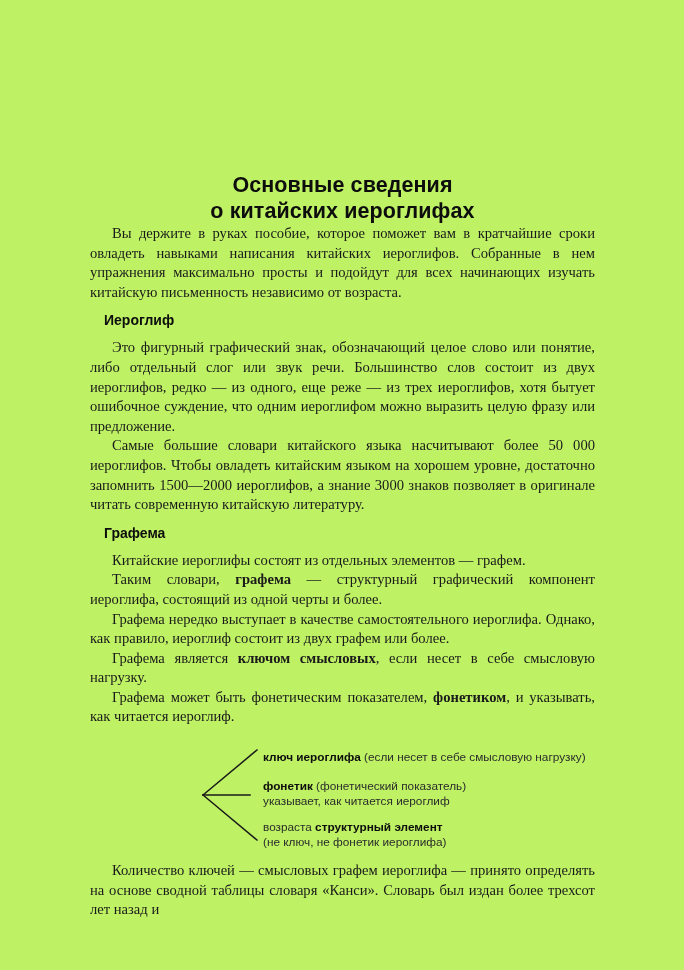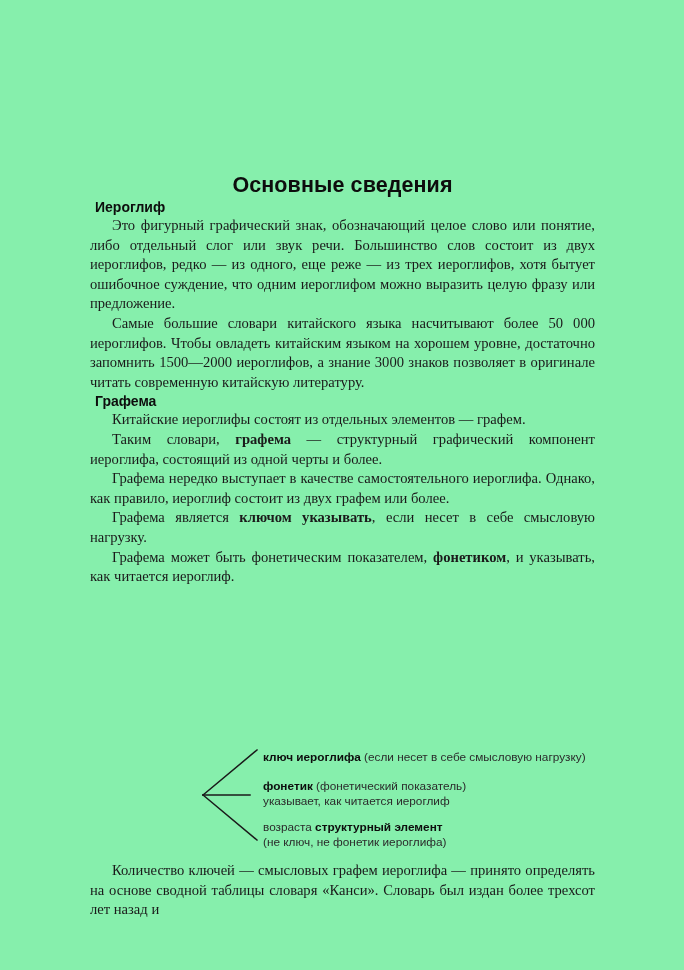--- a/index.html
+++ b/index.html
@@ -15,21 +15,21 @@
     font-family: "Liberation Serif", serif;
     color: #1a1a1a;
     -webkit-font-smoothing: antialiased;
   }
 
   .page {
     position: absolute;
     left: 0; top: 0;
     width: 684px;
     height: 970px;
-    background: #86efac;
+    background: #bef264;
   }
 
   .content {
     position: absolute;
     left: 90px;
     top: 0;
     width: 505px;
   }
 
   
@@ -62,21 +62,21 @@
 
   .par-gap-first { margin-top: 33px; }
 
   
   h2.section-head {
     font-family: "Liberation Sans", sans-serif;
     font-weight: bold;
     font-size: 14px;
     line-height: 18px;
     color: #0d0d0d;
-    margin: 0;
+    margin: 9px;
     padding-left: 5px;
   }
   .head-gap { margin-top: 24px; }
   .head-after { margin-top: 8px; }
 
   
   .diagram {
     position: absolute;
     left: 0;
     top: 745px;
@@ -121,34 +121,36 @@
 </style>
 </head>
 <body>
 
 <div class="page">
 
   <div class="content">
 
     <h1 class="doc-title">
       <span class="t-line">Основные сведения</span>
+      <span class="t-line">о китайских иероглифах</span>
     </h1>
 
+    <p class="body-par par-gap-first">Вы держите в руках пособие, которое поможет вам в кратчайшие сроки овладеть навыками написания китайских иероглифов. Собранные в нем упражнения максимально просты и подойдут для всех начинающих изучать китайскую письменность независимо от возраста.</p>
 
     <h2 class="section-head head-gap">Иероглиф</h2>
 
     <p class="body-par head-after" id="s0p0"><span>Это фигурный графический знак, обозначающий целое слово или понятие, либо отдельный слог или звук речи. Большинство слов состоит из двух иероглифов, редко — из одного, еще реже — из трех иероглифов, хотя бытует ошибочное суждение, что одним иероглифом можно выразить целую фразу или предложение.</span></p>
     <p class="body-par" id="s0p1"><span>Самые большие словари китайского языка насчитывают более 50 000 иероглифов. Чтобы овладеть китайским языком на хорошем уровне, достаточно запомнить 1500—2000 иероглифов, а знание 3000 знаков позволяет в оригинале читать современную китайскую литературу.</span></p>
 
     <h2 class="section-head head-gap">Графема</h2>
 
     <p class="body-par head-after" id="s1p0"><span>Китайские иероглифы состоят из отдельных элементов — графем.</span></p>
     <p class="body-par" id="s1p1"><span>Таким словари, </span><b>графема</b><span> — структурный графический компонент иероглифа, состоящий из одной черты и более.</span></p>
     <p class="body-par" id="s1p2"><span>Графема нередко выступает в качестве самостоятельного иероглифа. Однако, как правило, иероглиф состоит из двух графем или более.</span></p>
-    <p class="body-par" id="s1p3"><span>Графема является </span><b>ключом указывать</b><span>, если несет в себе смысловую нагрузку.</span></p>
+    <p class="body-par" id="s1p3"><span>Графема является </span><b>ключом смысловых</b><span>, если несет в себе смысловую нагрузку.</span></p>
     <p class="body-par" id="s1p4"><span>Графема может быть фонетическим показателем, </span><b>фонетиком</b><span>, и указывать, как читается иероглиф.</span></p>
 
   </div>
 
   <div class="diagram">
 
     <svg class="diagram-svg" width="80" height="110" viewBox="0 0 80 110">
       <g stroke="#1a1a1a" stroke-width="1.5" fill="none" stroke-linecap="square">
         <line x1="8" y1="50" x2="62" y2="5"></line>
         <line x1="8" y1="50" x2="55" y2="50"></line>

